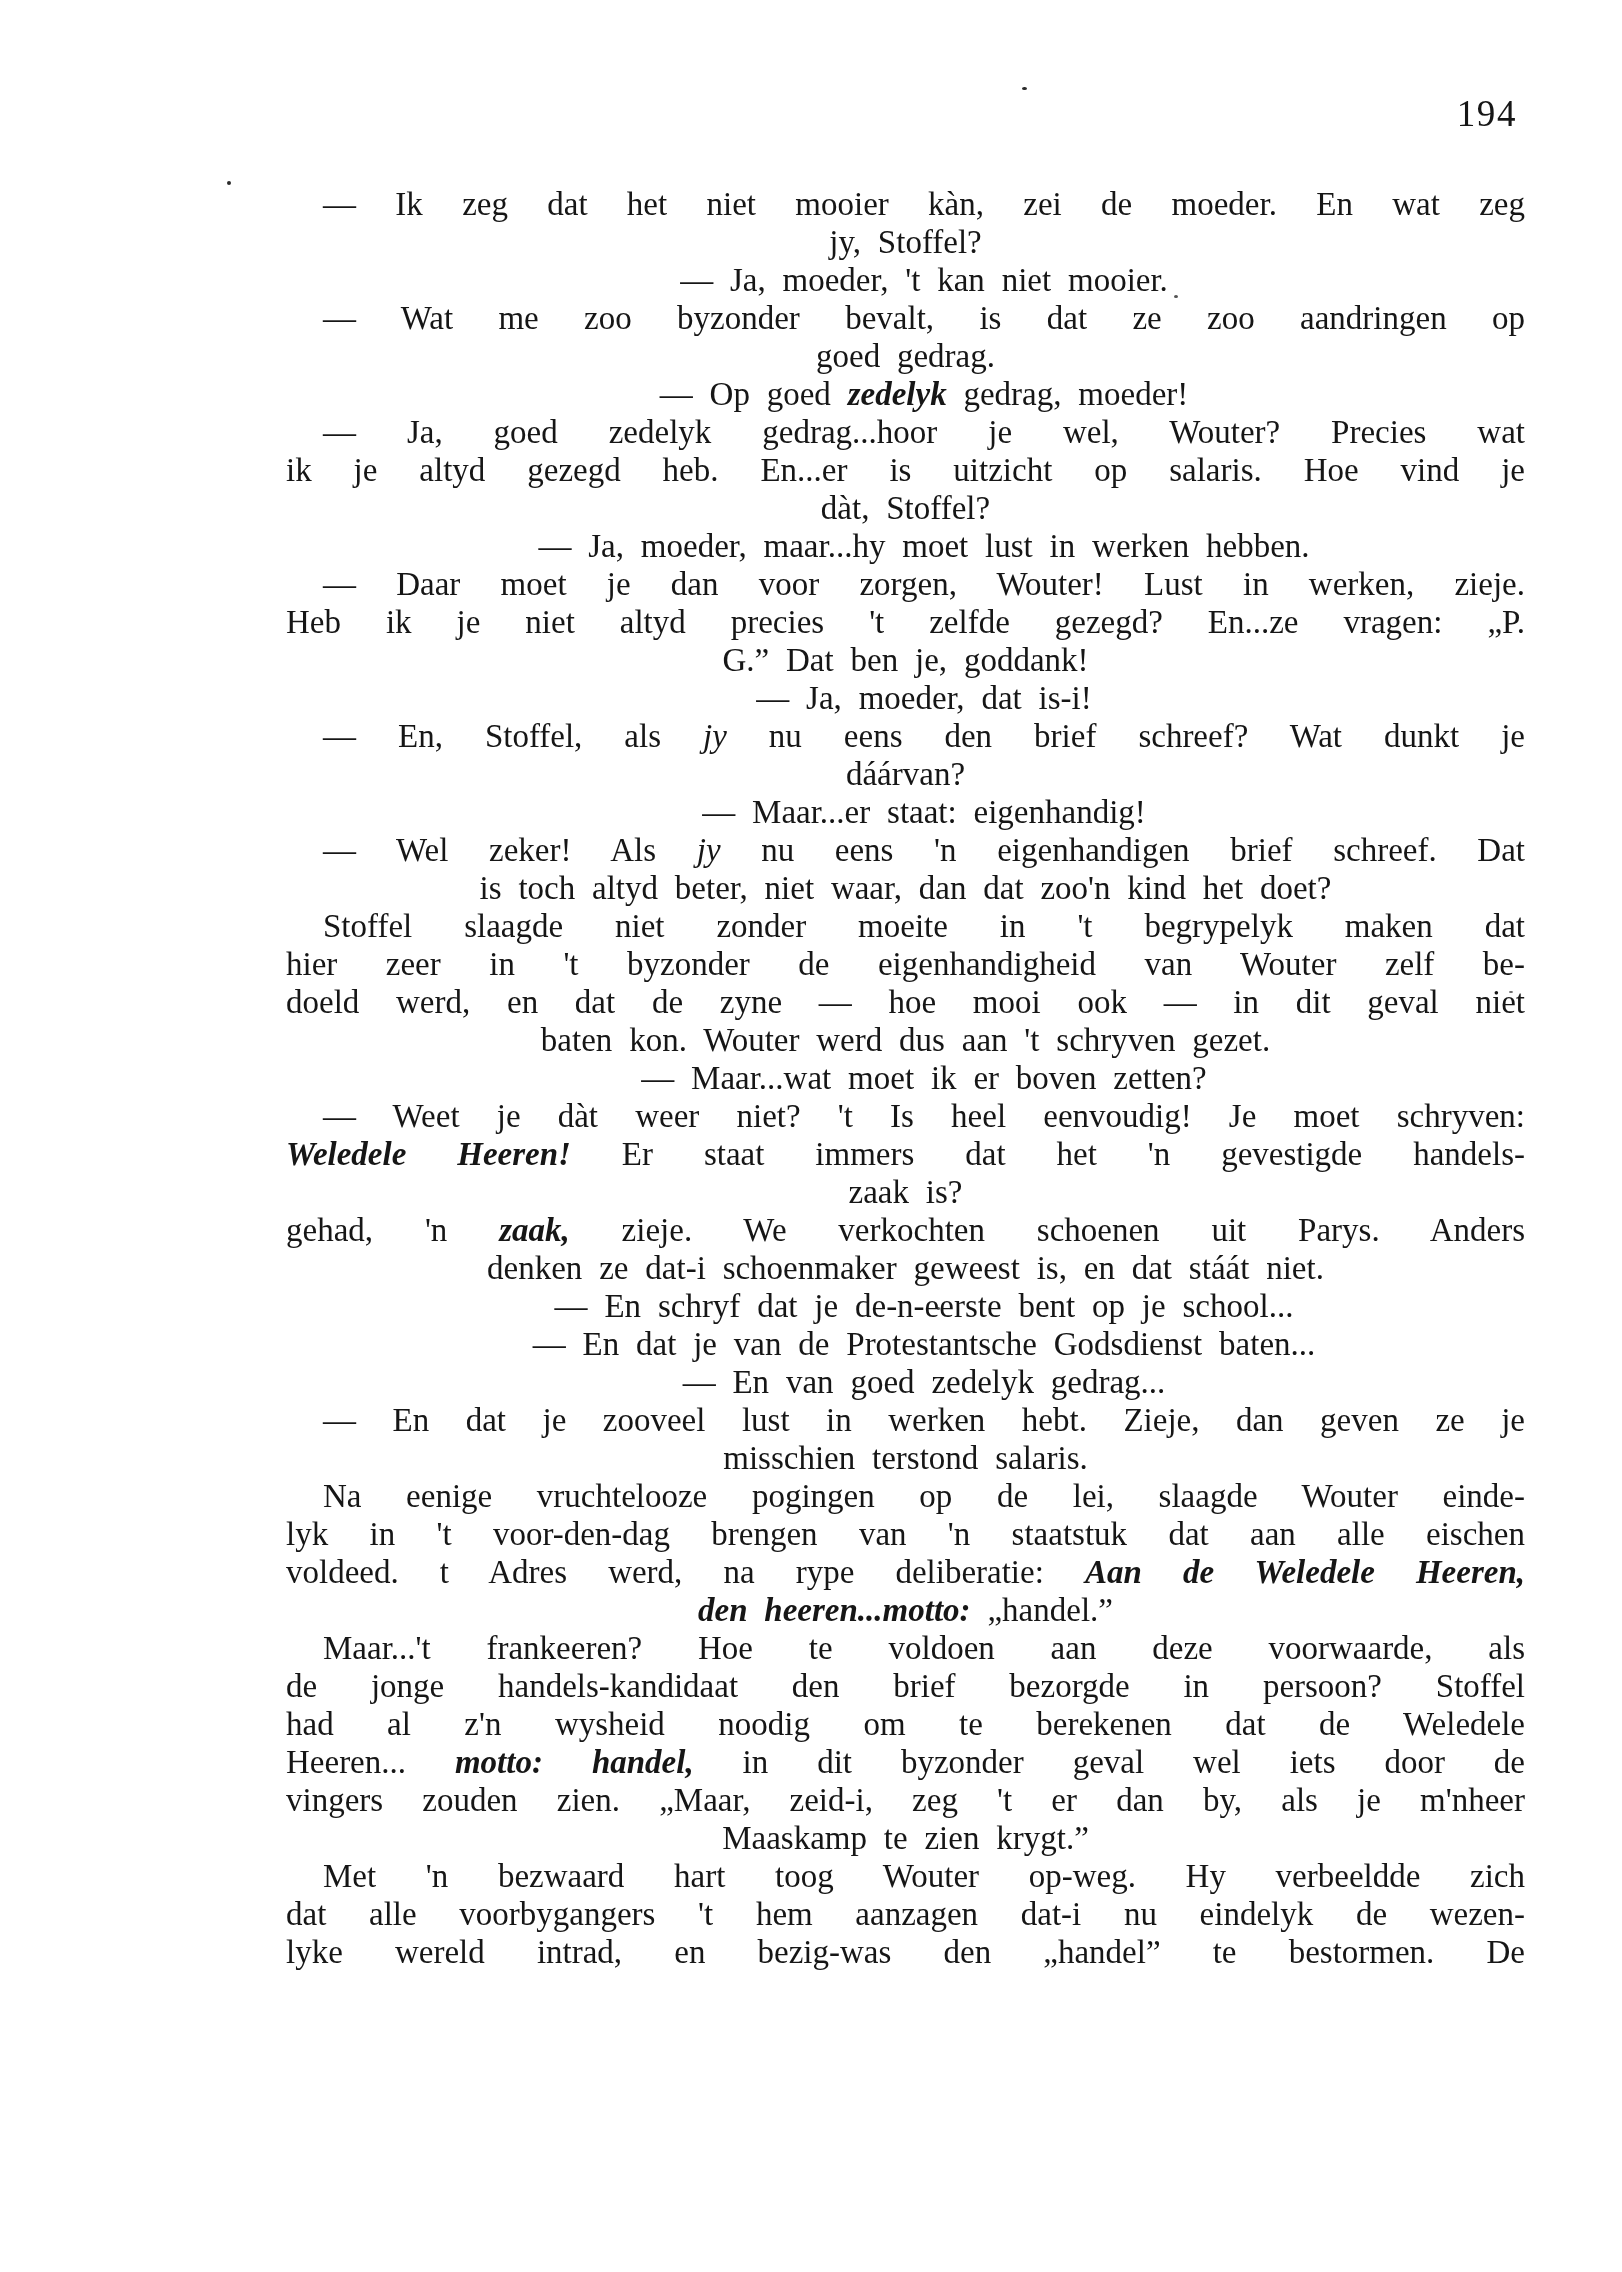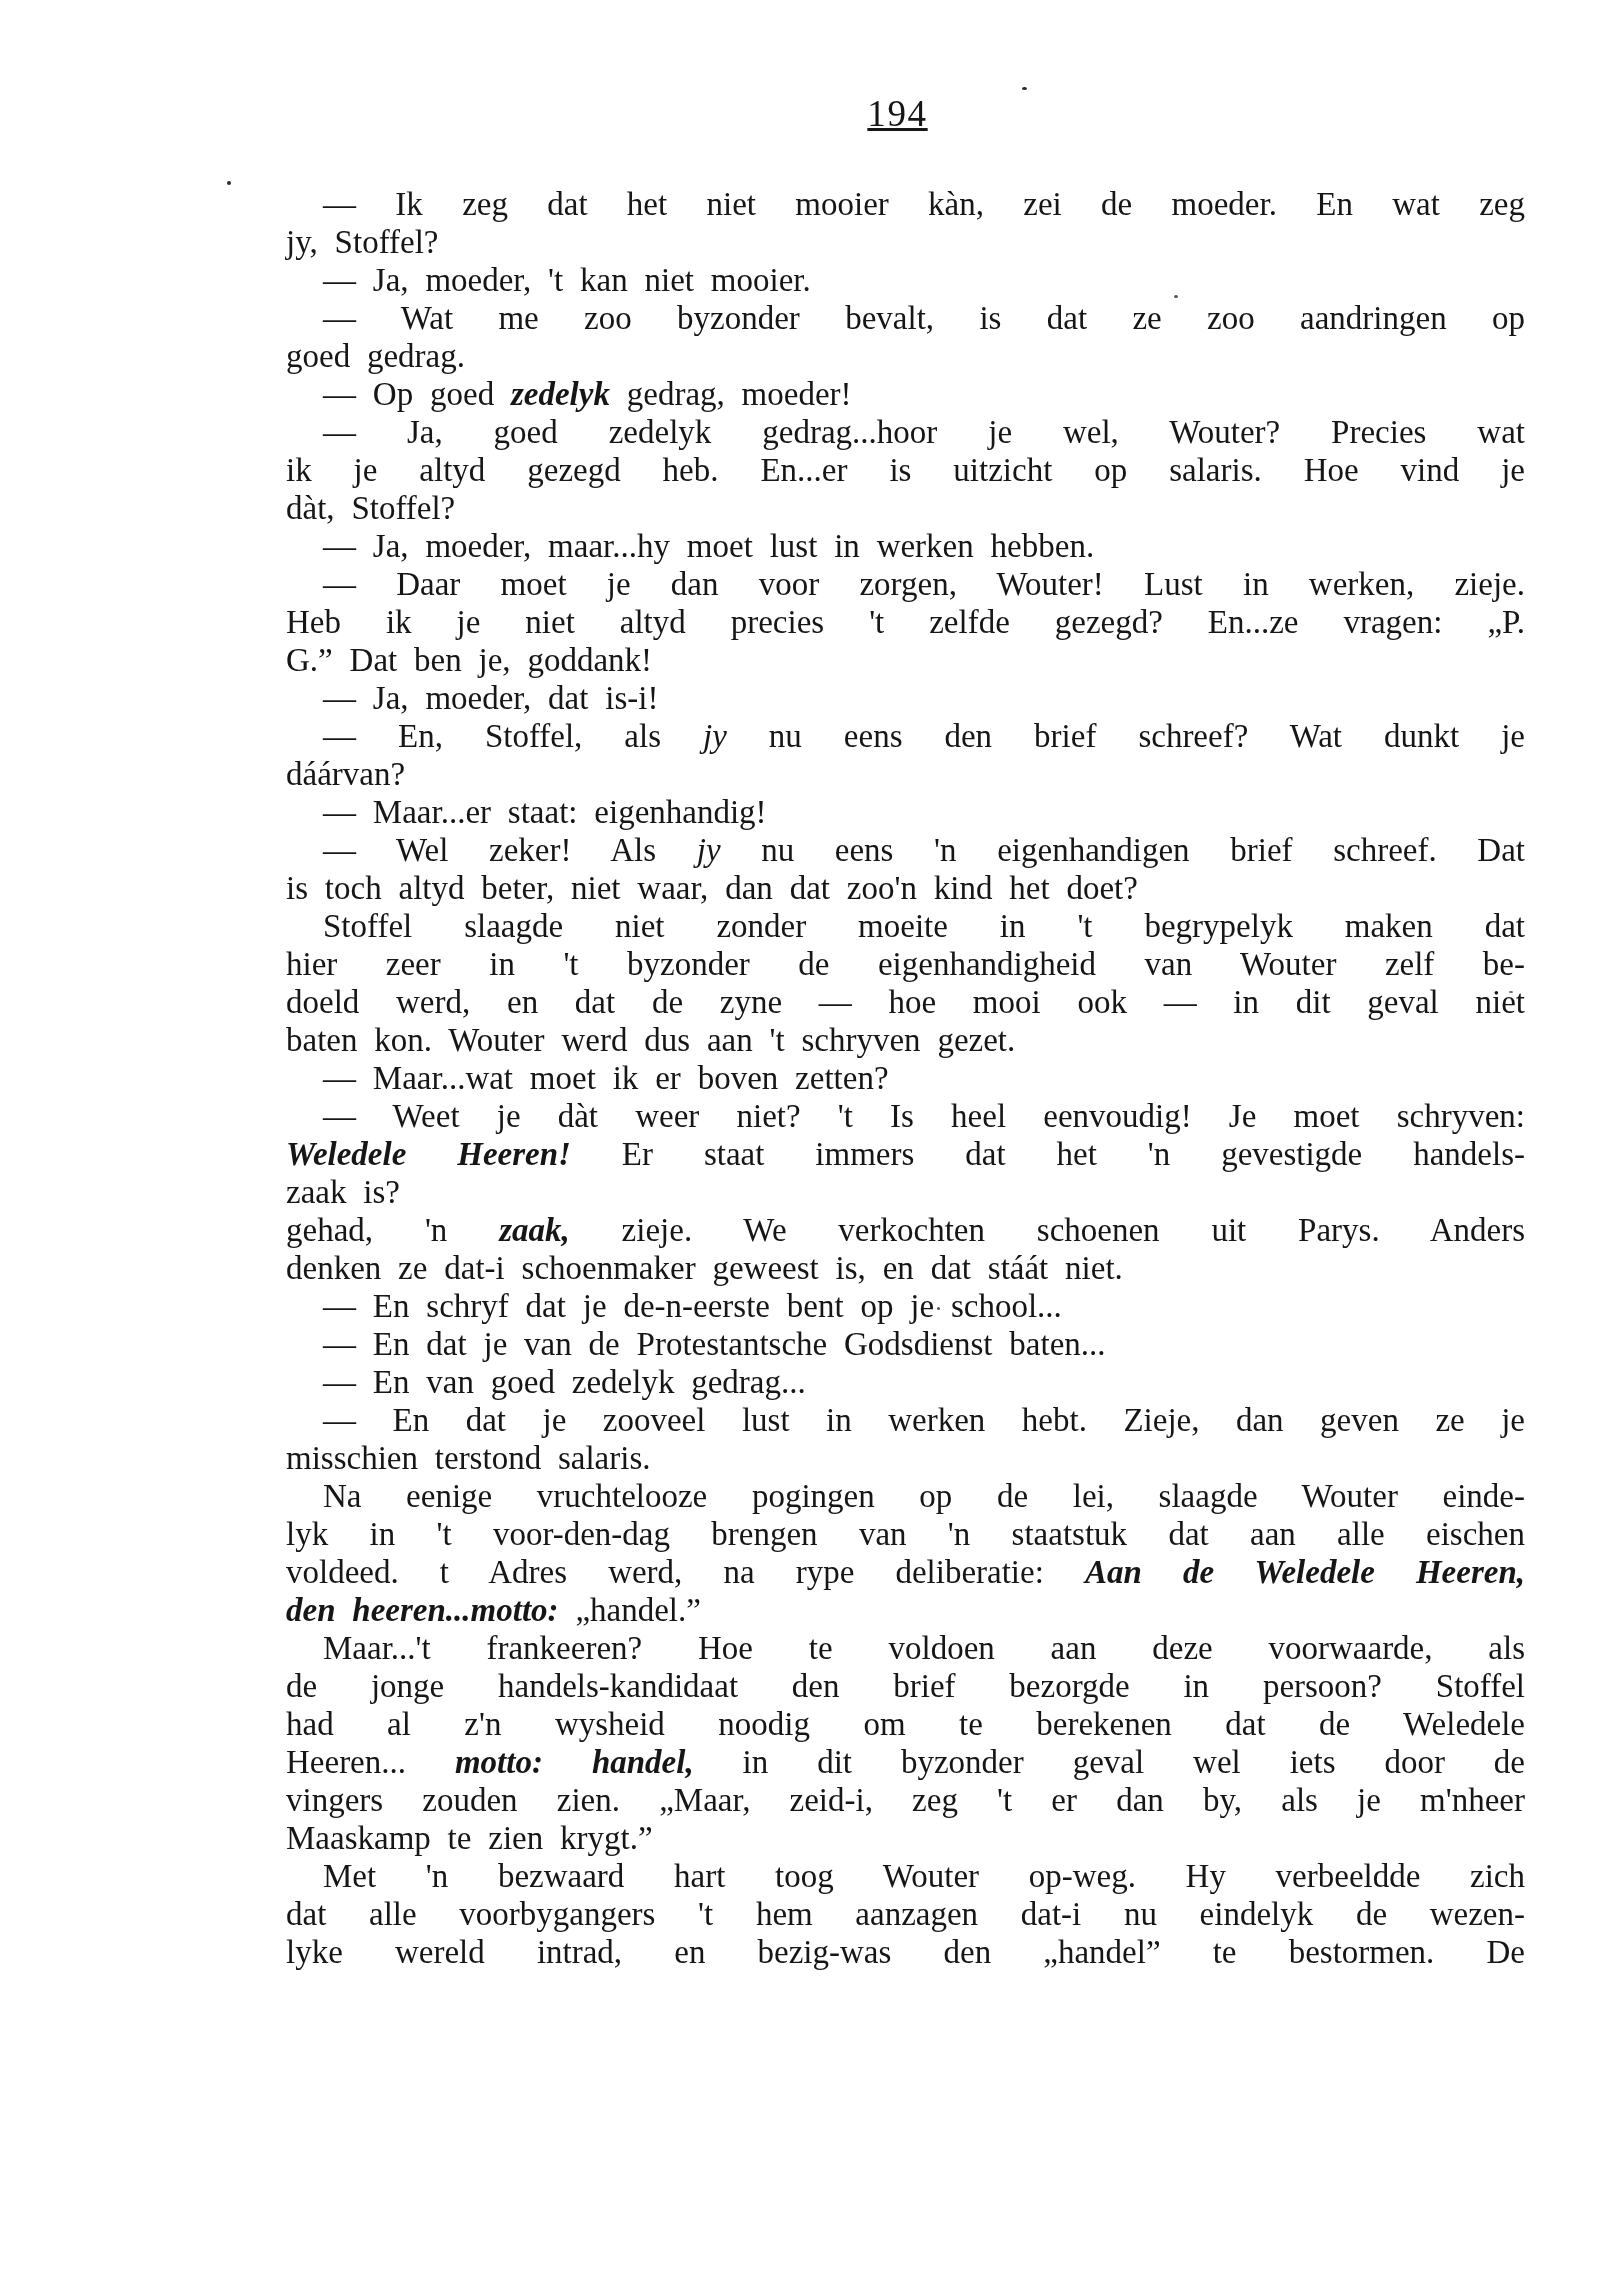--- a/index.html
+++ b/index.html
@@ -13,36 +13,35 @@
     height: 2273px;
     background: #ffffff;
     color: #161616;
     overflow: hidden;
   }
   .pagenum {
     position: absolute;
     top: 92px;
     left: 278px;
     width: 1239px;
-    text-align: center;
+    text-align: right;
     font-size: 37px;
     letter-spacing: 1.6px;
-    text-decoration: underline;
   }
   .text-block {
     position: absolute;
     top: 185px;
     left: 286px;
     width: 1239px;
     font-size: 33px;
     line-height: 38px;
     word-spacing: 0.26em;
   }
   .line {
-    text-align: left;
+    text-align: center;
     white-space: normal;
   }
   .line.jl {
     text-align: justify;
     text-align-last: justify;
   }
   .line.ind { text-indent: 37px; }
   .it { font-style: italic; }
   .bi { font-style: italic; font-weight: 700; margin-top: 8px; }
   .speck {

